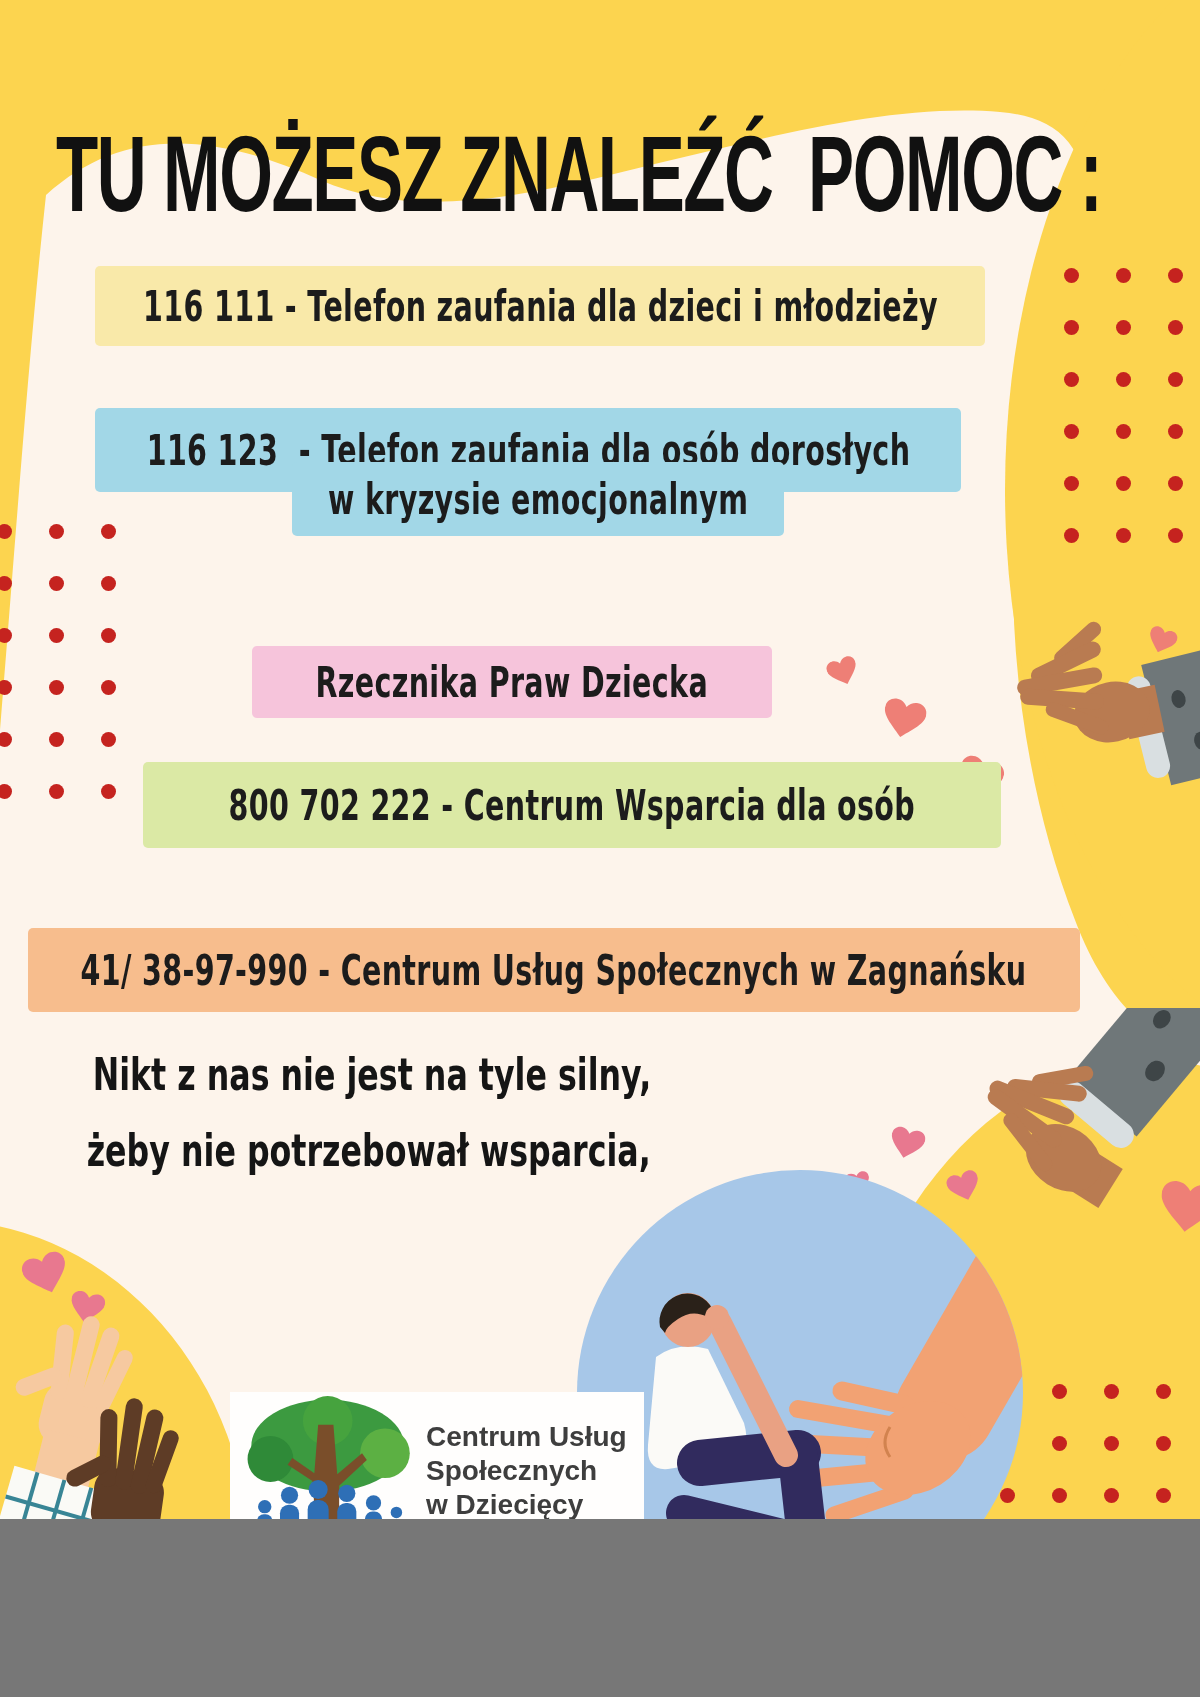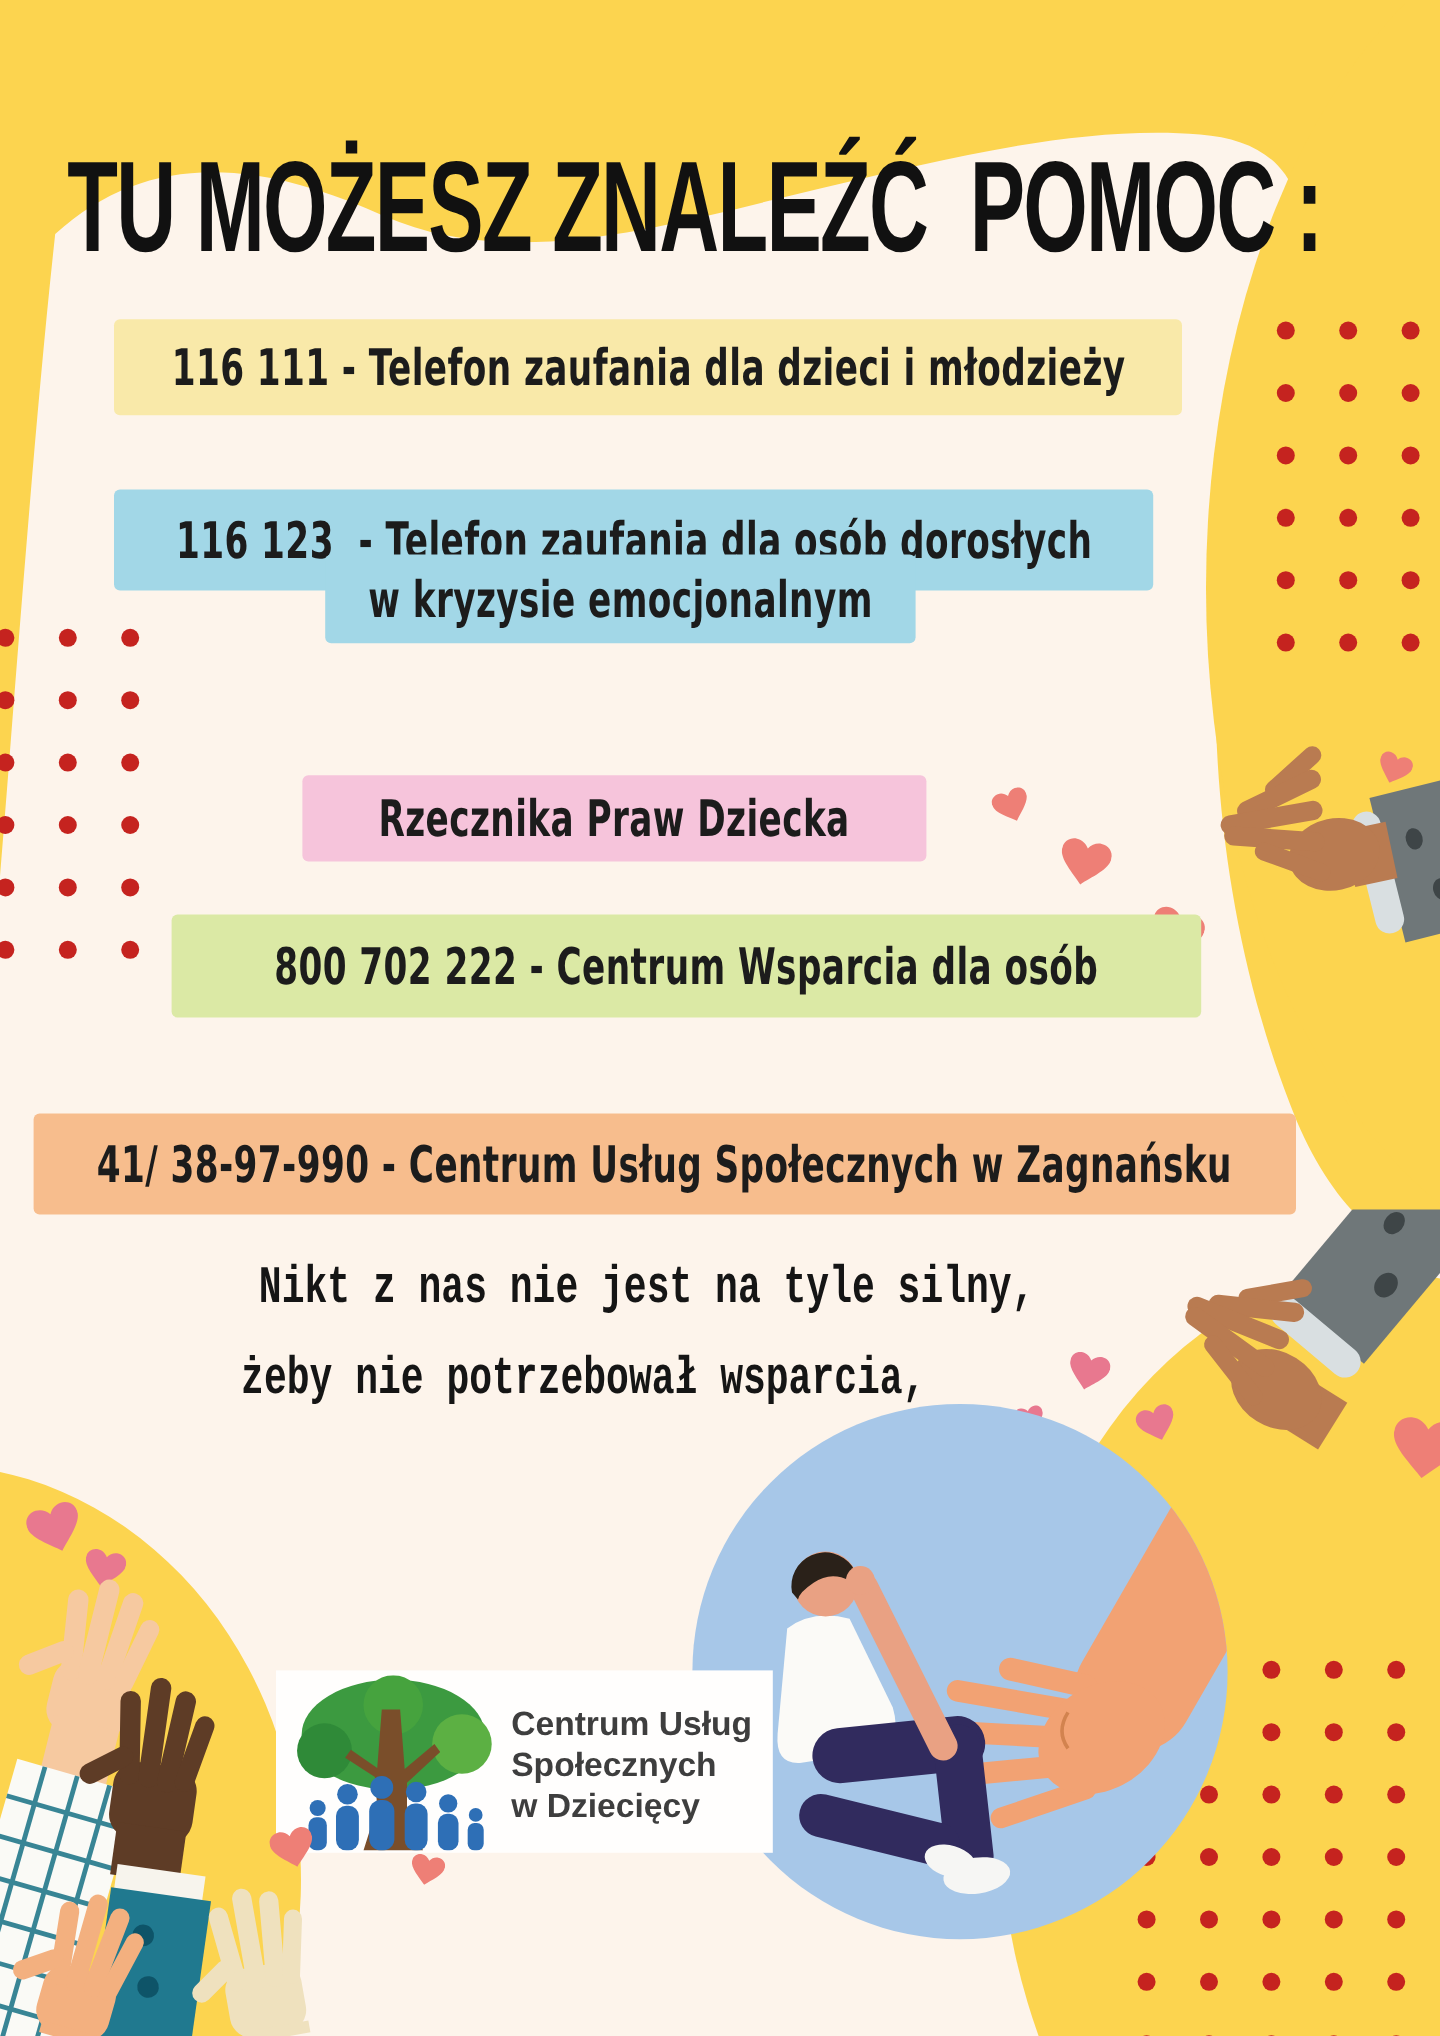--- a/index.html
+++ b/index.html
@@ -3,38 +3,38 @@
 <meta charset="utf-8">
 <style>
   :root{
     --c-background:#FCD44F; --c-paper:#FDF4EB;
     --c-banner-yellow:#F9E9A9; --c-banner-blue:#A2D7E7; --c-banner-pink:#F6C4DB;
     --c-banner-green:#DBE9A5; --c-banner-orange:#F7BD8D;
     --c-dot-red:#C5231F; --c-heart-pink:#E8788F; --c-heart-coral:#EE7F76;
     --c-circle-blue:#A7C7E8; --c-text-dark:#1C1C1C;
   }
   html,body{margin:0;padding:0;background:#777;}
-  .poster{position:relative;width:1200px;height:1697px;margin:0 auto;overflow:hidden;
+  .poster{position:relative;width:1200px;height:1519px;margin:0 auto;overflow:hidden;
           background:var(--c-background);font-family:"DejaVu Sans",sans-serif;}
   .bg-svg{position:absolute;inset:0;z-index:0;}
   
   .dots{position:absolute;display:grid;gap:37px;z-index:1;}
   .dot{width:15px;height:15px;border-radius:50%;background:var(--c-dot-red);}
   
   .pill{position:absolute;z-index:3;border-radius:5px;display:flex;align-items:center;justify-content:center;}
   .btxt{font-weight:700;font-size:42px;color:var(--c-text-dark);white-space:pre;
         transform:scaleX(.68);letter-spacing:.5px;}
   
   .title{position:absolute;left:56px;top:112px;z-index:3;}
   .title span{display:inline-block;font-family:"Liberation Sans",sans-serif;font-weight:700;
         font-size:96px;color:#111;white-space:pre;letter-spacing:-2px;
         transform:scaleX(.72) scaleY(1.12);transform-origin:left top;}
   
   .quote{position:absolute;left:90px;top:1036px;width:670px;z-index:3;}
-  .quote .qline{height:76px;display:flex;align-items:center;justify-content:flex-start;font-family:Liberation Mono, monospace;}
+  .quote .qline{height:76px;display:flex;align-items:center;justify-content:flex-end;}
   .quote .qline span{font-weight:700;font-size:44px;color:#151515;white-space:pre;transform:scaleX(.72);}
   
   .heart{position:absolute;z-index:2;}
   
   .logo{position:absolute;left:230px;top:1392px;width:414px;height:152px;background:#FFFEFD;z-index:4;}
   .logo-text{position:absolute;left:196px;top:28px;font-family:"Liberation Sans",sans-serif;
              font-weight:700;font-size:28px;line-height:34px;color:#3E3E3E;}
   .scene{position:absolute;left:560px;top:1165px;width:480px;height:460px;z-index:2;}
   .lefthands{position:absolute;left:0;top:1240px;width:560px;height:457px;z-index:5;}
   .rhand1{position:absolute;left:1012px;top:612px;width:188px;height:215px;z-index:2;}
@@ -215,21 +215,21 @@
   <div class="title">
     <span>TU MOŻESZ ZNALEŹĆ  POMOC :</span>
   </div>
 
   <div class="pill" style="left:95px;top:266px;width:890px;height:80px;background:var(--c-banner-yellow)">
     <span class="btxt">116 111 - Telefon zaufania dla dzieci i młodzieży</span>
   </div>
   <div class="pill" style="left:95px;top:408px;width:866px;height:84px;background:var(--c-banner-blue)">
     <span class="btxt">116 123  - Telefon zaufania dla osób dorosłych</span>
   </div>
-  <div class="pill" style="left:271px;top:462px;width:492px;height:74px;background:var(--c-banner-blue)">
+  <div class="pill" style="left:292px;top:462px;width:492px;height:74px;background:var(--c-banner-blue)">
     <span class="btxt">w kryzysie emocjonalnym</span>
   </div>
   <div class="pill" style="left:252px;top:646px;width:520px;height:72px;background:var(--c-banner-pink)">
     <span class="btxt">Rzecznika Praw Dziecka</span>
   </div>
   <div class="pill" style="left:143px;top:762px;width:858px;height:86px;background:var(--c-banner-green)">
     <span class="btxt">800 702 222 - Centrum Wsparcia dla osób</span>
   </div>
   <div class="pill" style="left:28px;top:928px;width:1052px;height:84px;background:var(--c-banner-orange)">
     <span class="btxt">41/ 38-97-990 - Centrum Usług Społecznych w Zagnańsku</span>

